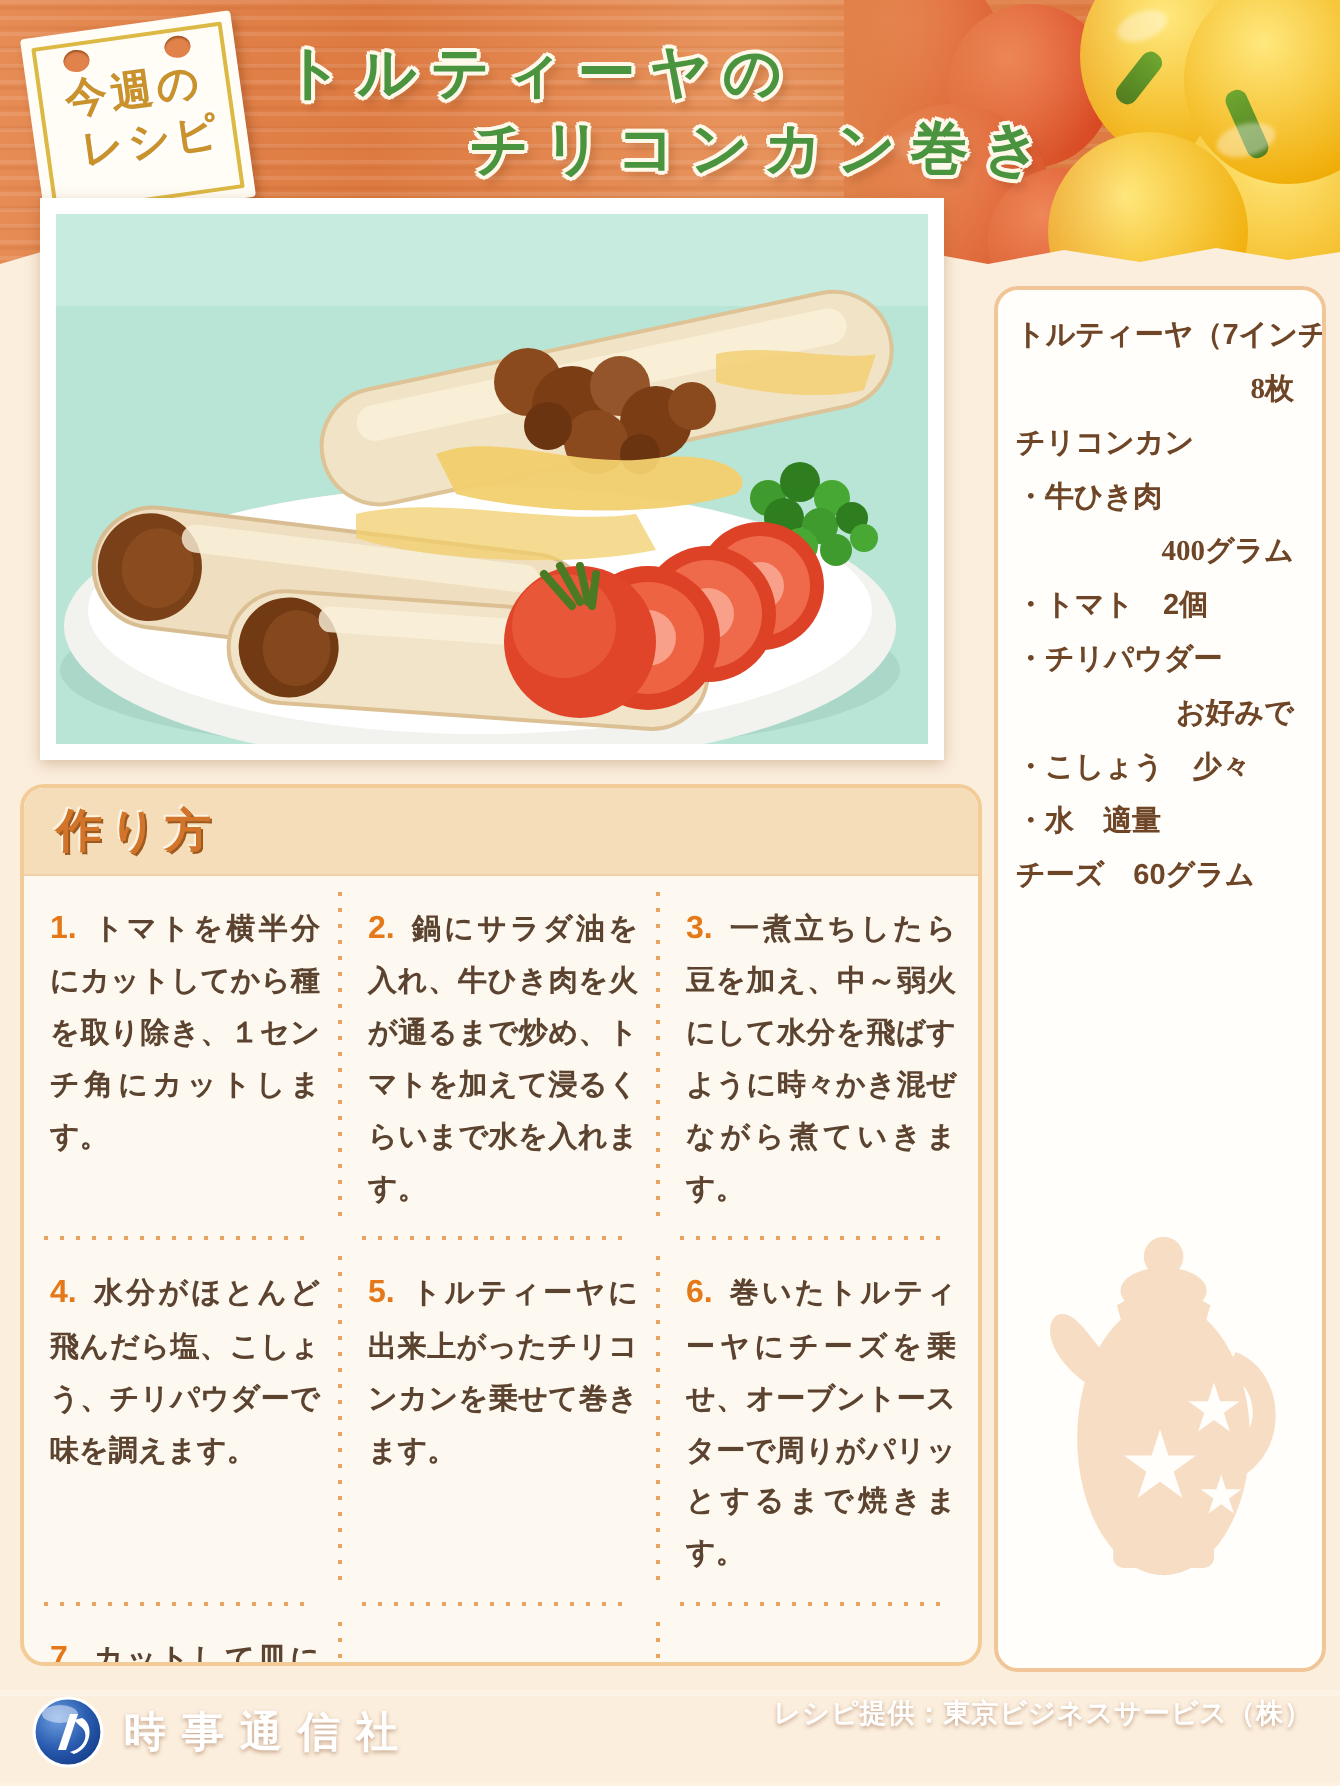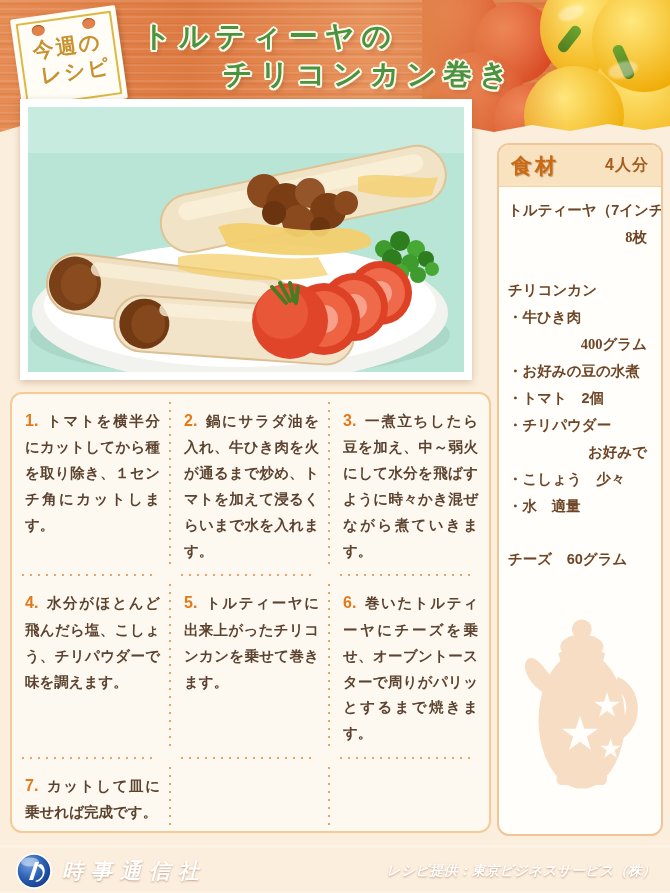--- a/index.html
+++ b/index.html
@@ -41,39 +41,39 @@
   .badge-line { font-size:21px; font-weight:bold; color:#c9922d; letter-spacing:2px; line-height:1.25;
     text-shadow:-1px -1px 0 #fff,1px -1px 0 #fff,-1px 1px 0 #fff,1px 1px 0 #fff; }
   .badge-line.l2 { padding-left:10px; }
 
   .title { position:absolute; z-index:4; font-weight:bold; color:#4a9440; letter-spacing:7px;
     font-size:29px; white-space:nowrap;
     text-shadow:-2px 0 0 #fdf8ea,2px 0 0 #fdf8ea,0 -2px 0 #fdf8ea,0 2px 0 #fdf8ea,
       -1.5px -1.5px 0 #fdf8ea,1.5px 1.5px 0 #fdf8ea,-1.5px 1.5px 0 #fdf8ea,1.5px -1.5px 0 #fdf8ea,
       3px 4px 4px rgba(90,40,0,.25); }
   .title.l1 { left:142px; top:17px; }
-  .title.l2 { left:223px; top:55px; }
+  .title.l2 { left:235px; top:55px; }
 
   
   .photo-frame { position:absolute; left:20px; top:99px; width:452px; height:281px;
     background:#fff; padding:8px; z-index:5; box-shadow:0 2px 7px rgba(140,80,30,.3); }
   .photo-frame svg { display:block; width:100%; height:100%; }
 
   
   .sidebar { position:absolute; left:497px; top:143px; width:166px; height:693px;
     background:#fffefa; border:2px solid #f0c699; border-radius:12px; z-index:4; overflow:hidden; }
   .sb-head { height:42px; background:#f8e2c0; display:flex; align-items:center;
     padding:0 12px; border-bottom:1px solid #f2d4ab; }
   .sb-title { font-size:21px; font-weight:bold; color:#c96a15; letter-spacing:3px;
     text-shadow:1px 1px 1px rgba(140,70,10,.45); }
   .sb-servings { margin-left:auto; font-size:16px; font-weight:bold; color:#a55e1e; letter-spacing:1px; }
   .ingredients { padding:10px 9px 0 9px; font-size:14.5px; font-weight:600; color:#6e4526; }
   .ing-line { line-height:27px; white-space:nowrap; }
   .ing-line.r { text-align:right; padding-right:5px;font-family:Liberation Serif, serif; }
-  .ing-line.gap { margin-top:26px; }
+  .ing-line.gap { }
   .pot-wrap { position:absolute; left:50%; bottom:28px; transform:translateX(-50%); }
 
   
   .howto { position:absolute; left:10px; top:392px; width:481px; height:441px;
     background:#fdf9f0; border:2px solid #f2cb97; border-radius:12px; z-index:4; overflow:hidden; }
   .howto-head { height:44px; background:#f5ddba; display:flex; align-items:center; padding:0 16px;
     border-bottom:1px solid #efd0a4; }
   .howto-title { font-size:23px; font-weight:bold; color:#d2752a; letter-spacing:4px;
     text-shadow:1px 1px 0 #9c5a1f, -1px -1px 0 #fdf3e2; }
   .grid { display:grid; grid-template-columns:1fr 1fr 1fr; }
@@ -87,23 +87,22 @@
   .num { color:#e5791a; font-weight:bold; font-size:16px; margin-right:7px; }
   .cup-cell { display:flex; align-items:flex-end; justify-content:center; padding-bottom:14px; }
 
   
   .footer { position:absolute; left:0; bottom:0; width:670px; height:48px; z-index:6;
     border-top:3px solid #fcf3e4;
     background:
       repeating-linear-gradient(0deg, rgba(255,255,255,.10) 0 2px, rgba(255,255,255,0) 2px 7px),
       repeating-linear-gradient(0deg, rgba(170,75,25,.12) 2px 4px, rgba(170,75,25,0) 4px 11px),
       linear-gradient(90deg,#e0read 0%, #dd7a41 0%, #e68c55 45%, #db7840 100%);
-    display:flex; align-items:center; padding:0 14px 0 16px;
+    display:flex; align-items:flex-start; padding:0 14px 0 16px;
     box-shadow:inset 0 -2px 0 rgba(255,245,230,.5);
-    font-style:italic;
   }
   .publisher { display:flex; align-items:center; gap:10px; }
   .publisher-name { color:#fff; font-size:21px; font-weight:bold; letter-spacing:8px;
     text-shadow:0 1px 2px rgba(120,50,10,.4); }
   .credit { margin-left:auto; color:#fff; font-size:13.5px; font-weight:600; letter-spacing:.5px;
     text-shadow:0 1px 2px rgba(120,50,10,.4); }
 </style>
 </head>
 <body>
 
@@ -211,31 +210,26 @@
           <circle cx="296" cy="212" r="28" fill="#ee6443"></circle>
         <circle cx="296" cy="212" r="14" fill="#f8a089"></circle>
         <circle cx="262" cy="214" r="38" fill="#e0452a"></circle>
         <circle cx="254" cy="206" r="26" fill="#ea5c3c" opacity="0.8"></circle>
         <path d="M244,180 L258,196 M252,176 L262,194 M262,176 L266,194 M270,180 L268,196" stroke="#4a7a24" stroke-width="4" stroke-linecap="round" fill="none"></path>
       </g>
     </svg>
   </div>
 
   <aside class="sidebar">
-    <div class="sb-head">
-      <span class="sb-title">食材</span>
-      <span class="sb-servings">4人分</span>
-    </div>
     <div class="ingredients">
       <div class="ing-line">トルティーヤ（7インチ）</div>
       <div class="ing-line r">8枚</div>
       <div class="ing-line gap">チリコンカン</div>
       <div class="ing-line">・牛ひき肉</div>
       <div class="ing-line r">400グラム</div>
-      <div class="ing-line">・お好みの豆の水煮</div>
       <div class="ing-line">・トマト　2個</div>
       <div class="ing-line">・チリパウダー</div>
       <div class="ing-line r">お好みで</div>
       <div class="ing-line">・こしょう　少々</div>
       <div class="ing-line">・水　適量</div>
       <div class="ing-line gap">チーズ　60グラム</div>
     </div>
     <div class="pot-wrap">
       <svg width="126" height="196" viewBox="0 0 140 200">
         <g fill="#f7ddc4">
@@ -250,20 +244,23 @@
         <g fill="#fffefa">
           <polygon transform="translate(100,102) scale(15)" points="0,-1 0.2245,-0.309 0.951,-0.309 0.363,0.118 0.5878,0.809 0,0.382 -0.5878,0.809 -0.363,0.118 -0.951,-0.309 -0.2245,-0.309"></polygon>
           <polygon transform="translate(70,134) scale(21)" points="0,-1 0.2245,-0.309 0.951,-0.309 0.363,0.118 0.5878,0.809 0,0.382 -0.5878,0.809 -0.363,0.118 -0.951,-0.309 -0.2245,-0.309"></polygon>
           <polygon transform="translate(104,150) scale(12)" points="0,-1 0.2245,-0.309 0.951,-0.309 0.363,0.118 0.5878,0.809 0,0.382 -0.5878,0.809 -0.363,0.118 -0.951,-0.309 -0.2245,-0.309"></polygon>
         </g>
       </svg>
     </div>
   </aside>
 
   <section class="howto">
+    <div class="howto-head">
+      <span class="howto-title">作り方</span>
+    </div>
     <div class="grid">
       <div class="cell row1 hr c1">
         <p class="step"><span class="num">1.</span><span>トマトを横半分にカットしてから種を取り除き、１センチ角にカットします。</span></p>
       </div>
       <div class="cell row1 hr c2">
         <p class="step"><span class="num">2.</span><span>鍋にサラダ油を入れ、牛ひき肉を火が通るまで炒め、トマトを加えて浸るくらいまで水を入れます。</span></p>
       </div>
       <div class="cell row1 hr c3">
         <p class="step"><span class="num">3.</span><span>一煮立ちしたら豆を加え、中～弱火にして水分を飛ばすように時々かき混ぜながら煮ていきます。</span></p>
       </div>

